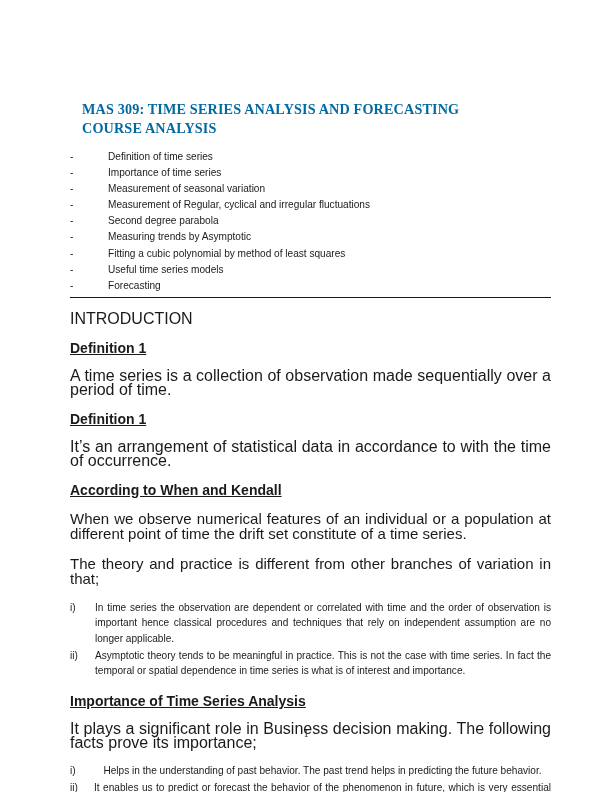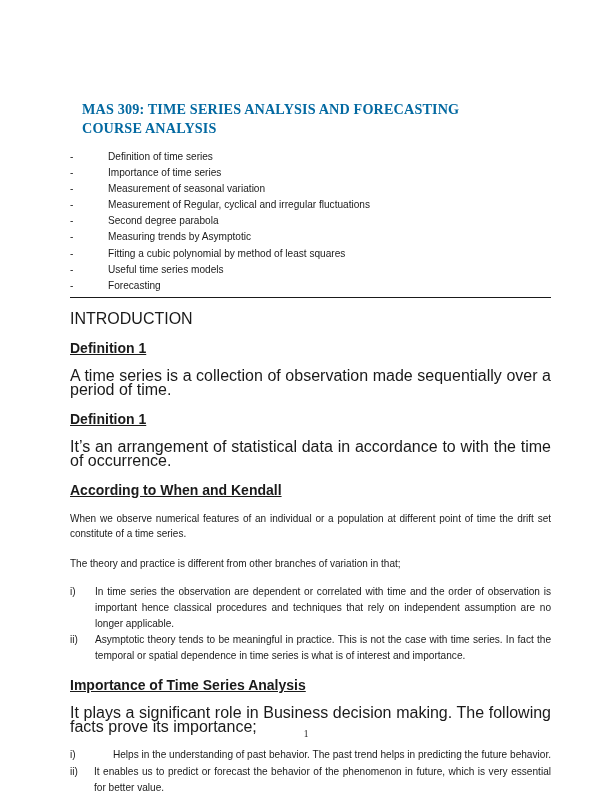--- a/index.html
+++ b/index.html
@@ -68,21 +68,21 @@
     text-align: justify;
   }
   .heading {
     font-size: 14px;
     font-weight: bold;
     text-decoration: underline;
     margin: 15px 0 0 0;
     line-height: 14px;
   }
   .para {
-    font-size: 10px;
+    font-size: 15px;
     line-height: 15.5px;
     margin: 14px 0 0 0;
     text-align: justify;
   }
 
   
   .roman {
     margin: 13px 0 0 0;
     padding: 0;
     list-style: none;
@@ -103,21 +103,21 @@
   }
   .roman.compact li {
     line-height: 15.4px;
     margin-bottom: 1.5px;
   }
   .roman.compact .marker {
     flex: 0 0 24px;
     width: 24px;
   }
   .roman .body.nojust {
-    text-align: right;
+    text-align: center;
   }
 
   
   .page-number {
     position: absolute;
     top: 729px;
     left: 0;
     width: 612px;
     text-align: center;
     font-size: 9.4px;

